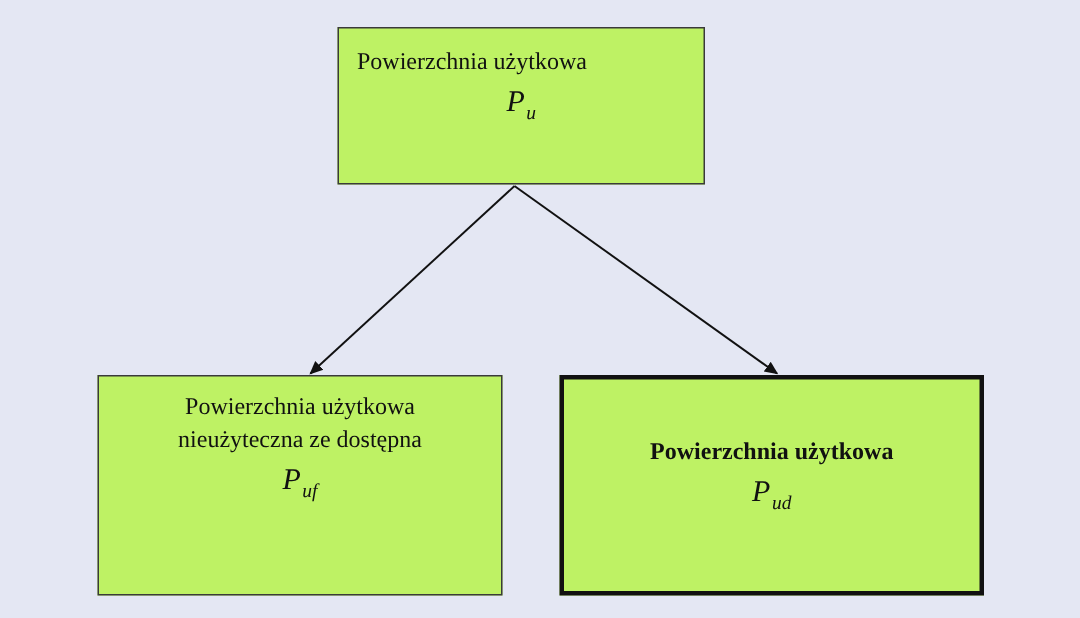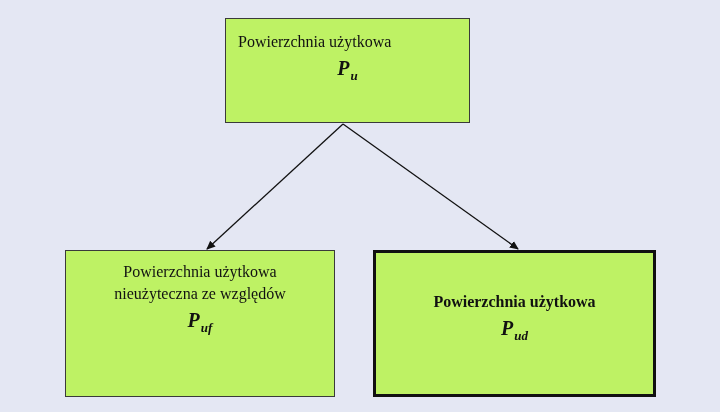--- a/index.html
+++ b/index.html
@@ -17,25 +17,25 @@
       text-align: center;
     }
     #top-box { left: 225px; top: 18px; width: 245px; height: 105px; }
     #left-box { left: 65px; top: 250px; width: 270px; height: 147px; }
     #right-box { left: 373px; top: 250px; width: 283px; height: 147px; border: 3px solid #111; }
     .label { font-size: 16px; line-height: 22px; }
     #top-box .label { text-align: left; padding: 12px 0 0 12px; }
     #left-box .label { padding-top: 10px; }
     #right-box .label { font-weight: bold; padding-top: 38px; }
     .sym {
-      font-weight: bold; font-style: italic; font-size: 20px;
+      font-weight: normal; font-style: italic; font-size: 20px;
       display: inline-block; margin-top: 4px;
     }
     .sym sub { font-size: 13px; vertical-align: -5px; margin-left: 1px; }
-    #right-box .sym { font-weight: bold; }
+    #right-box .sym { font-weight: normal; }
     #top-box .sym { display: block; text-align: center; margin-top: 4px; }
     svg.arrows { position: absolute; left: 0; top: 0; }
   </style>
 </head>
 <body>
 
 <svg class="arrows" width="720" height="412">
   <defs>
     <marker id="ah" markerWidth="10" markerHeight="10" refX="8" refY="5" orient="auto" markerUnits="userSpaceOnUse">
       <path d="M0,1 L9,5 L0,9 z" fill="#111"></path>
@@ -46,21 +46,21 @@
 </svg>
 
 <div class="box" id="top-box">
   <div class="label">Powierzchnia użytkowa</div>
   <span class="sym"><span>P</span><sub>u</sub></span>
 </div>
 
 <div class="box" id="left-box">
   <div class="label">
     <div>Powierzchnia użytkowa</div>
-    <div>nieużyteczna ze względów</div>
+    <div>nieużyteczna ze dostępna</div>
   </div>
   <span class="sym"><span>P</span><sub>uf</sub></span>
 </div>
 
 <div class="box" id="right-box">
   <div class="label">
     <div>Powierzchnia użytkowa</div>
   </div>
   <span class="sym"><span>P</span><sub>ud</sub></span>
 </div>

